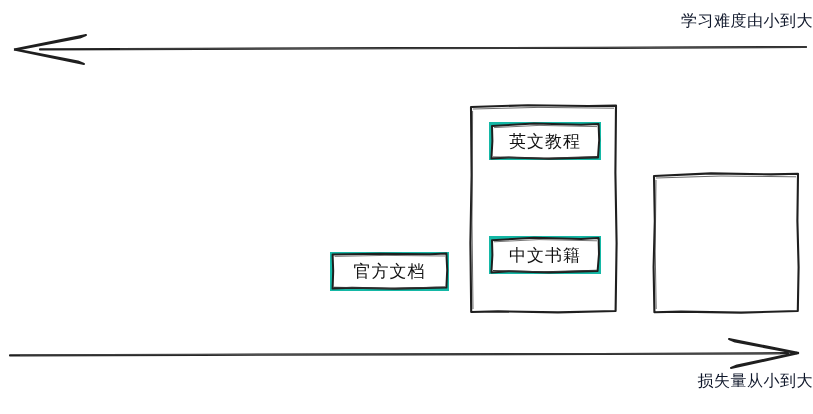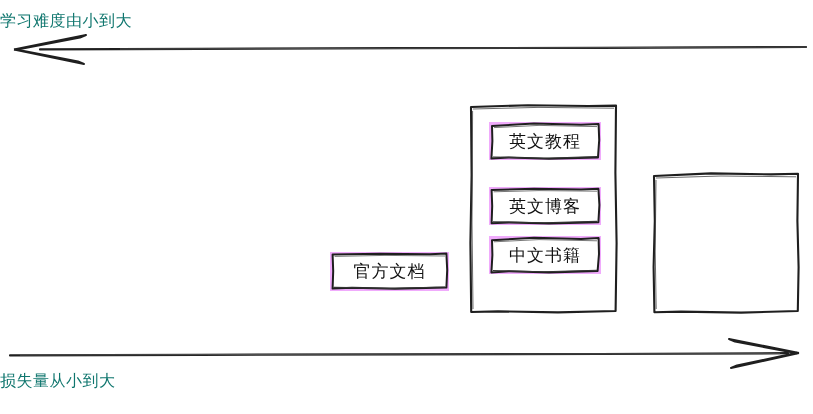--- a/index.html
+++ b/index.html
@@ -13,24 +13,24 @@
   #canvas {
     position: relative;
     width: 813px;
     height: 414px;
     background: #ffffff;
     overflow: hidden;
   }
   .axis-label {
     position: absolute;
     font-size: 16px;
-    color: #0f766e;
+    color: #0f172a;
     letter-spacing: 0.5px;
     white-space: nowrap;
-    text-align: left;
+    text-align: right;
   }
   #top-axis-label {
     top: 11px;
     left: 0;
     width: 813px;
   }
   #bottom-axis-label {
     top: 371px;
     left: 0;
     width: 813px;
@@ -39,21 +39,21 @@
     position: absolute;
     left: 0;
   }
   #top-axis-svg { top: 30px; }
   #bottom-axis-svg { top: 336px; }
 
   
   .node {
     position: absolute;
     box-sizing: border-box;
-    background: #f0abfc;
+    background: #14b8a6;
     text-align: center;
   }
   .node .node-svg {
     position: absolute;
     left: 0;
     top: 0;
     overflow: visible;
   }
   .node .node-label {
     position: absolute;
@@ -128,29 +128,20 @@
   <div class="node" id="node-n4" style="left:489px; top:122px; width:112px; height:38px;">
     <svg class="node-svg" width="112" height="38" viewBox="0 0 112 38">
       <path d="M 3 4 L 45 1.6 L 92 2.8 L 109.6 2 L 110.2 18 L 109 35.4
                L 60 36.8 L 20 35.4 L 2.4 36.6 L 3.4 19 Z" stroke="#1f1f1f" stroke-width="2" fill="#ffffff" stroke-linejoin="round"></path>
       <path d="M 5 5.6 L 50 3.4 L 108 4.6" stroke="#555555" stroke-width="0.8" fill="none"></path>
       <path d="M 4 35 L 55 36.2 L 108 34.6" stroke="#333333" stroke-width="1.1" fill="none"></path>
     </svg>
     <div class="node-label">英文教程</div>
   </div>
 
-  <div class="node" id="node-n5" style="left:489px; top:187px; width:112px; height:38px;">
-    <svg class="node-svg" width="112" height="38" viewBox="0 0 112 38">
-      <path d="M 2.6 3 L 45 1.8 L 92 2.4 L 109.4 1.8 L 110.4 18 L 109.4 35.2
-               L 60 36.4 L 20 35.4 L 2.6 36.2 L 3.2 19 Z" stroke="#1f1f1f" stroke-width="2" fill="#ffffff" stroke-linejoin="round"></path>
-      <path d="M 4.6 4.8 L 50 3.6 L 108 4.2" stroke="#555555" stroke-width="0.8" fill="none"></path>
-      <path d="M 4 34.8 L 55 35.8 L 108 34.4" stroke="#333333" stroke-width="1.1" fill="none"></path>
-    </svg>
-    <div class="node-label">英文博客</div>
-  </div>
 
   <div class="node" id="node-n6" style="left:489px; top:236px; width:112px; height:38px;">
     <svg class="node-svg" width="112" height="38" viewBox="0 0 112 38">
       <path d="M 3 4.2 L 45 1.8 L 92 3 L 109.6 2 L 110 18 L 108.6 35
                L 60 36.6 L 20 35.2 L 2.4 36.4 L 3.4 19 Z" stroke="#1f1f1f" stroke-width="2" fill="#ffffff" stroke-linejoin="round"></path>
       <path d="M 5 5.8 L 50 3.6 L 108 4.8" stroke="#555555" stroke-width="0.8" fill="none"></path>
       <path d="M 4 34.6 L 55 35.8 L 108 34.2" stroke="#333333" stroke-width="1.1" fill="none"></path>
     </svg>
     <div class="node-label">中文书籍</div>
   </div>

